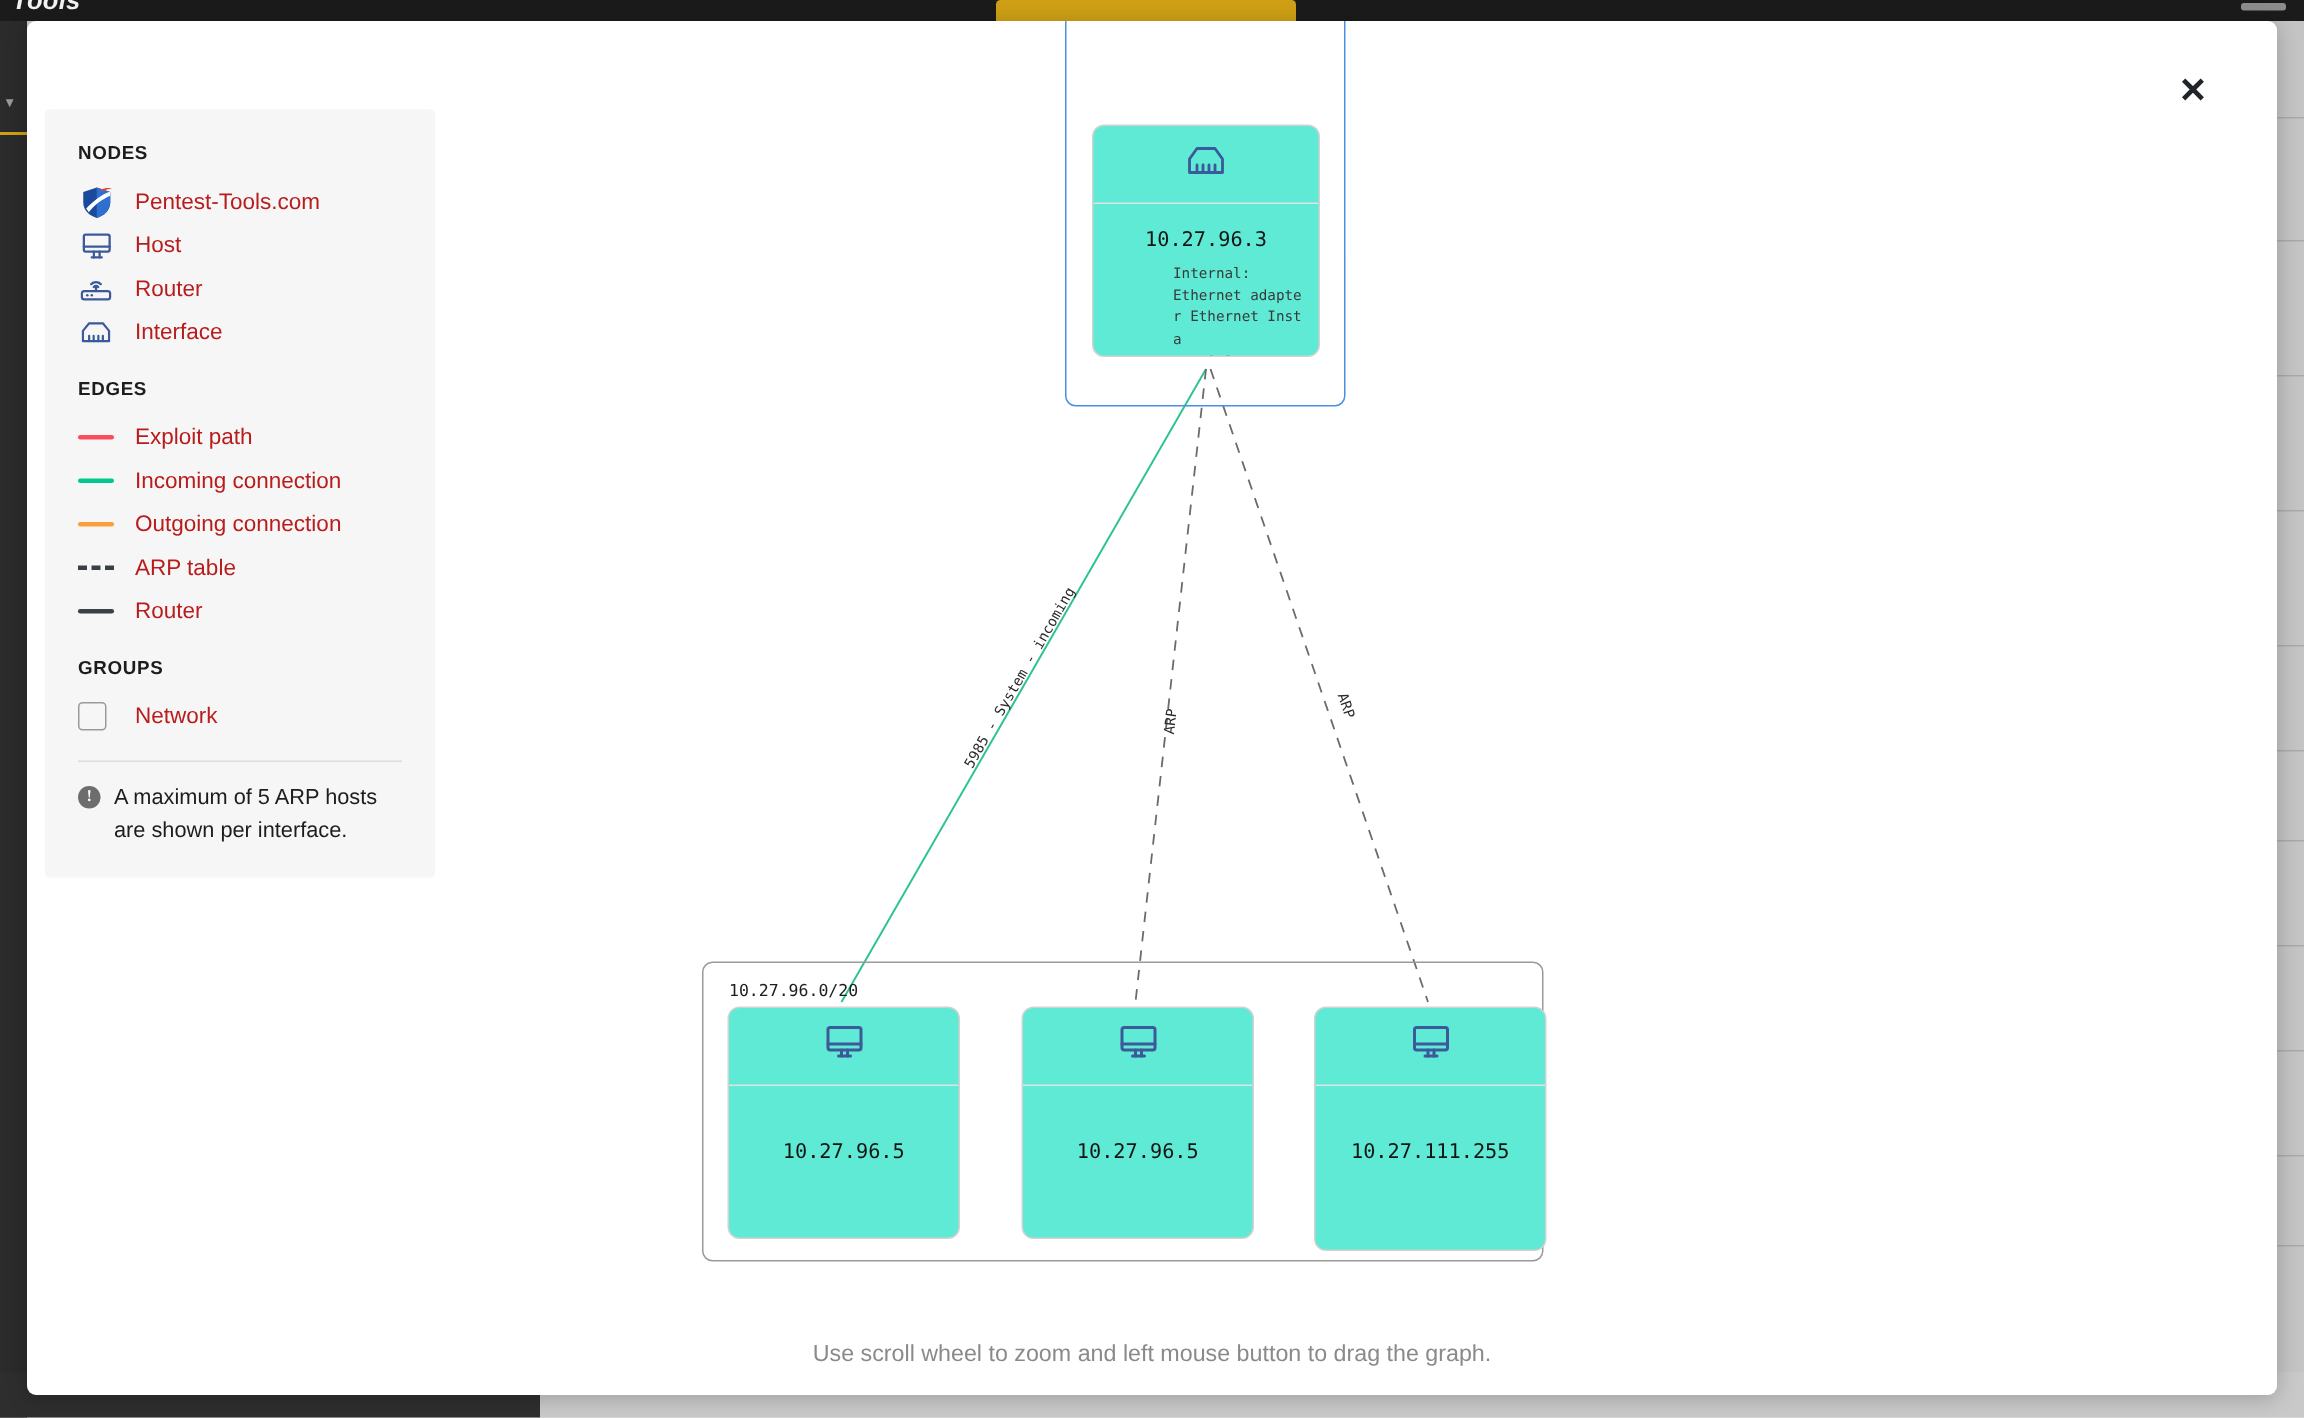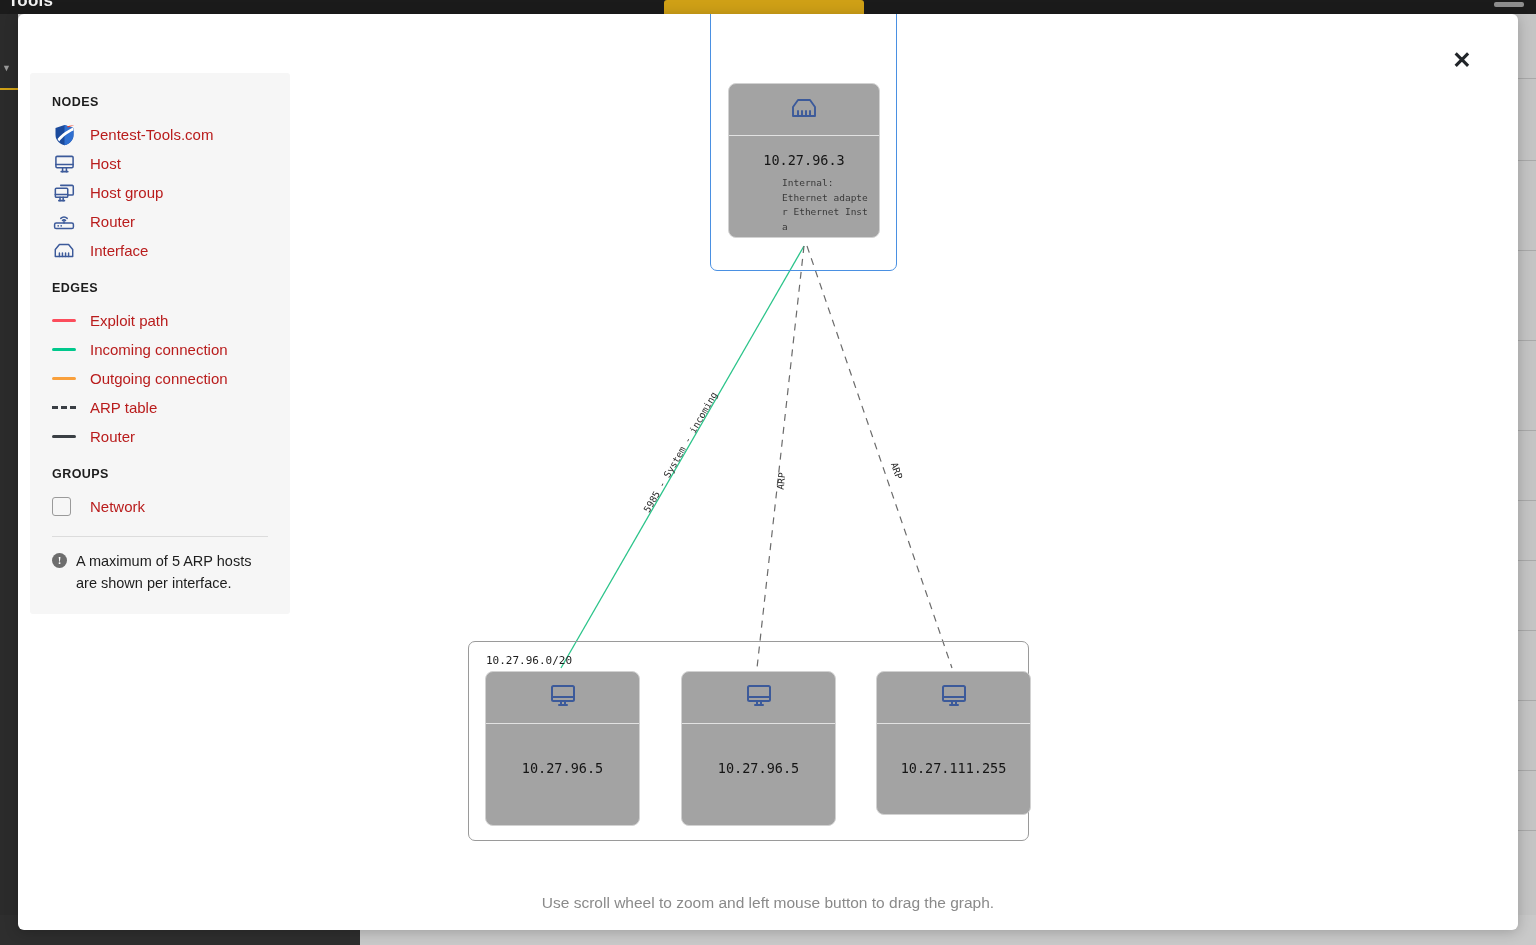--- a/index.html
+++ b/index.html
@@ -8,20 +8,21 @@
     font-family: "Liberation Sans", sans-serif;
     overflow: hidden;
     background: #ffffff;
   }
 
   
   #backdrop { position: absolute; inset: 0; background: #c9c9c9; }
   #bg-topbar {
     position: absolute; left: 0; top: 0; width: 1536px; height: 14px;
     background: #1b1b1b;
+    font-style: italic;
   }
   #bg-topbar-title {
     position: absolute; left: 8px; top: -9px;
     color: #f2f2f2; font-size: 17px; font-weight: 700;
     letter-spacing: .2px; white-space: nowrap;
   }
   #bg-topbar-btn {
     position: absolute; left: 664px; top: 0px; width: 200px; height: 14px;
     background: #cfa016; border-radius: 3px 3px 0 0;
   }
@@ -143,21 +144,21 @@
     display: flex; align-items: center; justify-content: center;
     font-family: "Liberation Serif", serif;
   }
 
   
   #graph { position: absolute; inset: 0; }
   #graph-svg { position: absolute; inset: 0; width: 100%; height: 100%; }
 
   .node-card {
     position: absolute;
-    background: #a3a3a3;
+    background: #5eead4;
     border: 1px solid #d2d2d2;
     border-radius: 8px;
     overflow: hidden;
   }
   .node-head {
     height: 52px; border-bottom: 1px solid #e2e2e2;
     display: flex; align-items: center; justify-content: center;
   }
   .node-body {
     display: flex; flex-direction: column; align-items: center;
@@ -300,21 +301,21 @@
             <line x1="11" y1="22" x2="19" y2="22"></line>
             <path d="M13 18 V22 M17 18 V22"></path>
           </svg>
         </span>
       </div>
       <div class="node-body" style="justify-content:center; padding-top:36px;">
         <div class="node-ip">10.27.96.5</div>
       </div>
     </div>
 
-    <div class="node-card" style="left:858px; top:657px; width:155px; height:144px;">
+    <div class="node-card" style="left:858px; top:657px; width:155px; height:163px;">
       <div class="node-head">
         <span>
           <svg width="30" height="26" viewBox="0 0 30 26" fill="none" stroke="#3c5a9a" stroke-width="2" stroke-linecap="round" stroke-linejoin="round">
             <rect x="4" y="3" width="22" height="15" rx="1.5"></rect>
             <line x1="4" y1="14" x2="26" y2="14"></line>
             <line x1="11" y1="22" x2="19" y2="22"></line>
             <path d="M13 18 V22 M17 18 V22"></path>
           </svg>
         </span>
       </div>
@@ -360,32 +361,20 @@
         <svg width="21" height="20" viewBox="0 0 22 20" fill="none" stroke="#3c5a9a" stroke-width="1.6" stroke-linecap="round" stroke-linejoin="round">
           <rect x="2" y="2" width="18" height="12" rx="1.3"></rect>
           <line x1="2" y1="10.5" x2="20" y2="10.5"></line>
           <line x1="7.5" y1="18" x2="14.5" y2="18"></line>
           <path d="M9 14 V18 M13 14 V18"></path>
         </svg>
       </span>
       <span class="lbl">Host</span>
     </div>
 
-    <div class="legend-row">
-      <span class="legend-icon">
-        <svg width="21" height="20" viewBox="0 0 22 20" fill="none" stroke="#3c5a9a" stroke-width="1.6" stroke-linecap="round" stroke-linejoin="round">
-          <path d="M7 2 H19 A1.2 1.2 0 0 1 20.2 3.2 V11 A1.2 1.2 0 0 1 19 12.2 H7"></path>
-          <rect x="1.4" y="5" width="13" height="9.5" rx="1.2" fill="#f6f6f6"></rect>
-          <line x1="1.4" y1="11.6" x2="14.4" y2="11.6"></line>
-          <line x1="5" y1="18" x2="11" y2="18"></line>
-          <path d="M6.3 14.5 V18 M9.6 14.5 V18"></path>
-        </svg>
-      </span>
-      <span class="lbl">Host group</span>
-    </div>
 
     <div class="legend-row">
       <span class="legend-icon">
         <svg width="22" height="20" viewBox="0 0 22 20" fill="none" stroke="#3c5a9a" stroke-width="1.5" stroke-linecap="round" stroke-linejoin="round">
           <rect x="1.6" y="11" width="18.8" height="5.6" rx="1.6"></rect>
           <circle cx="5.2" cy="13.8" r=".85" fill="#3c5a9a" stroke="none"></circle>
           <circle cx="8.2" cy="13.8" r=".85" fill="#3c5a9a" stroke="none"></circle>
           <line x1="11" y1="11" x2="11" y2="8"></line>
           <path d="M7.8 6.4 A4.6 4.6 0 0 1 14.2 6.4"></path>
           <path d="M9.5 8.4 A2.2 2.2 0 0 1 12.5 8.4"></path>

